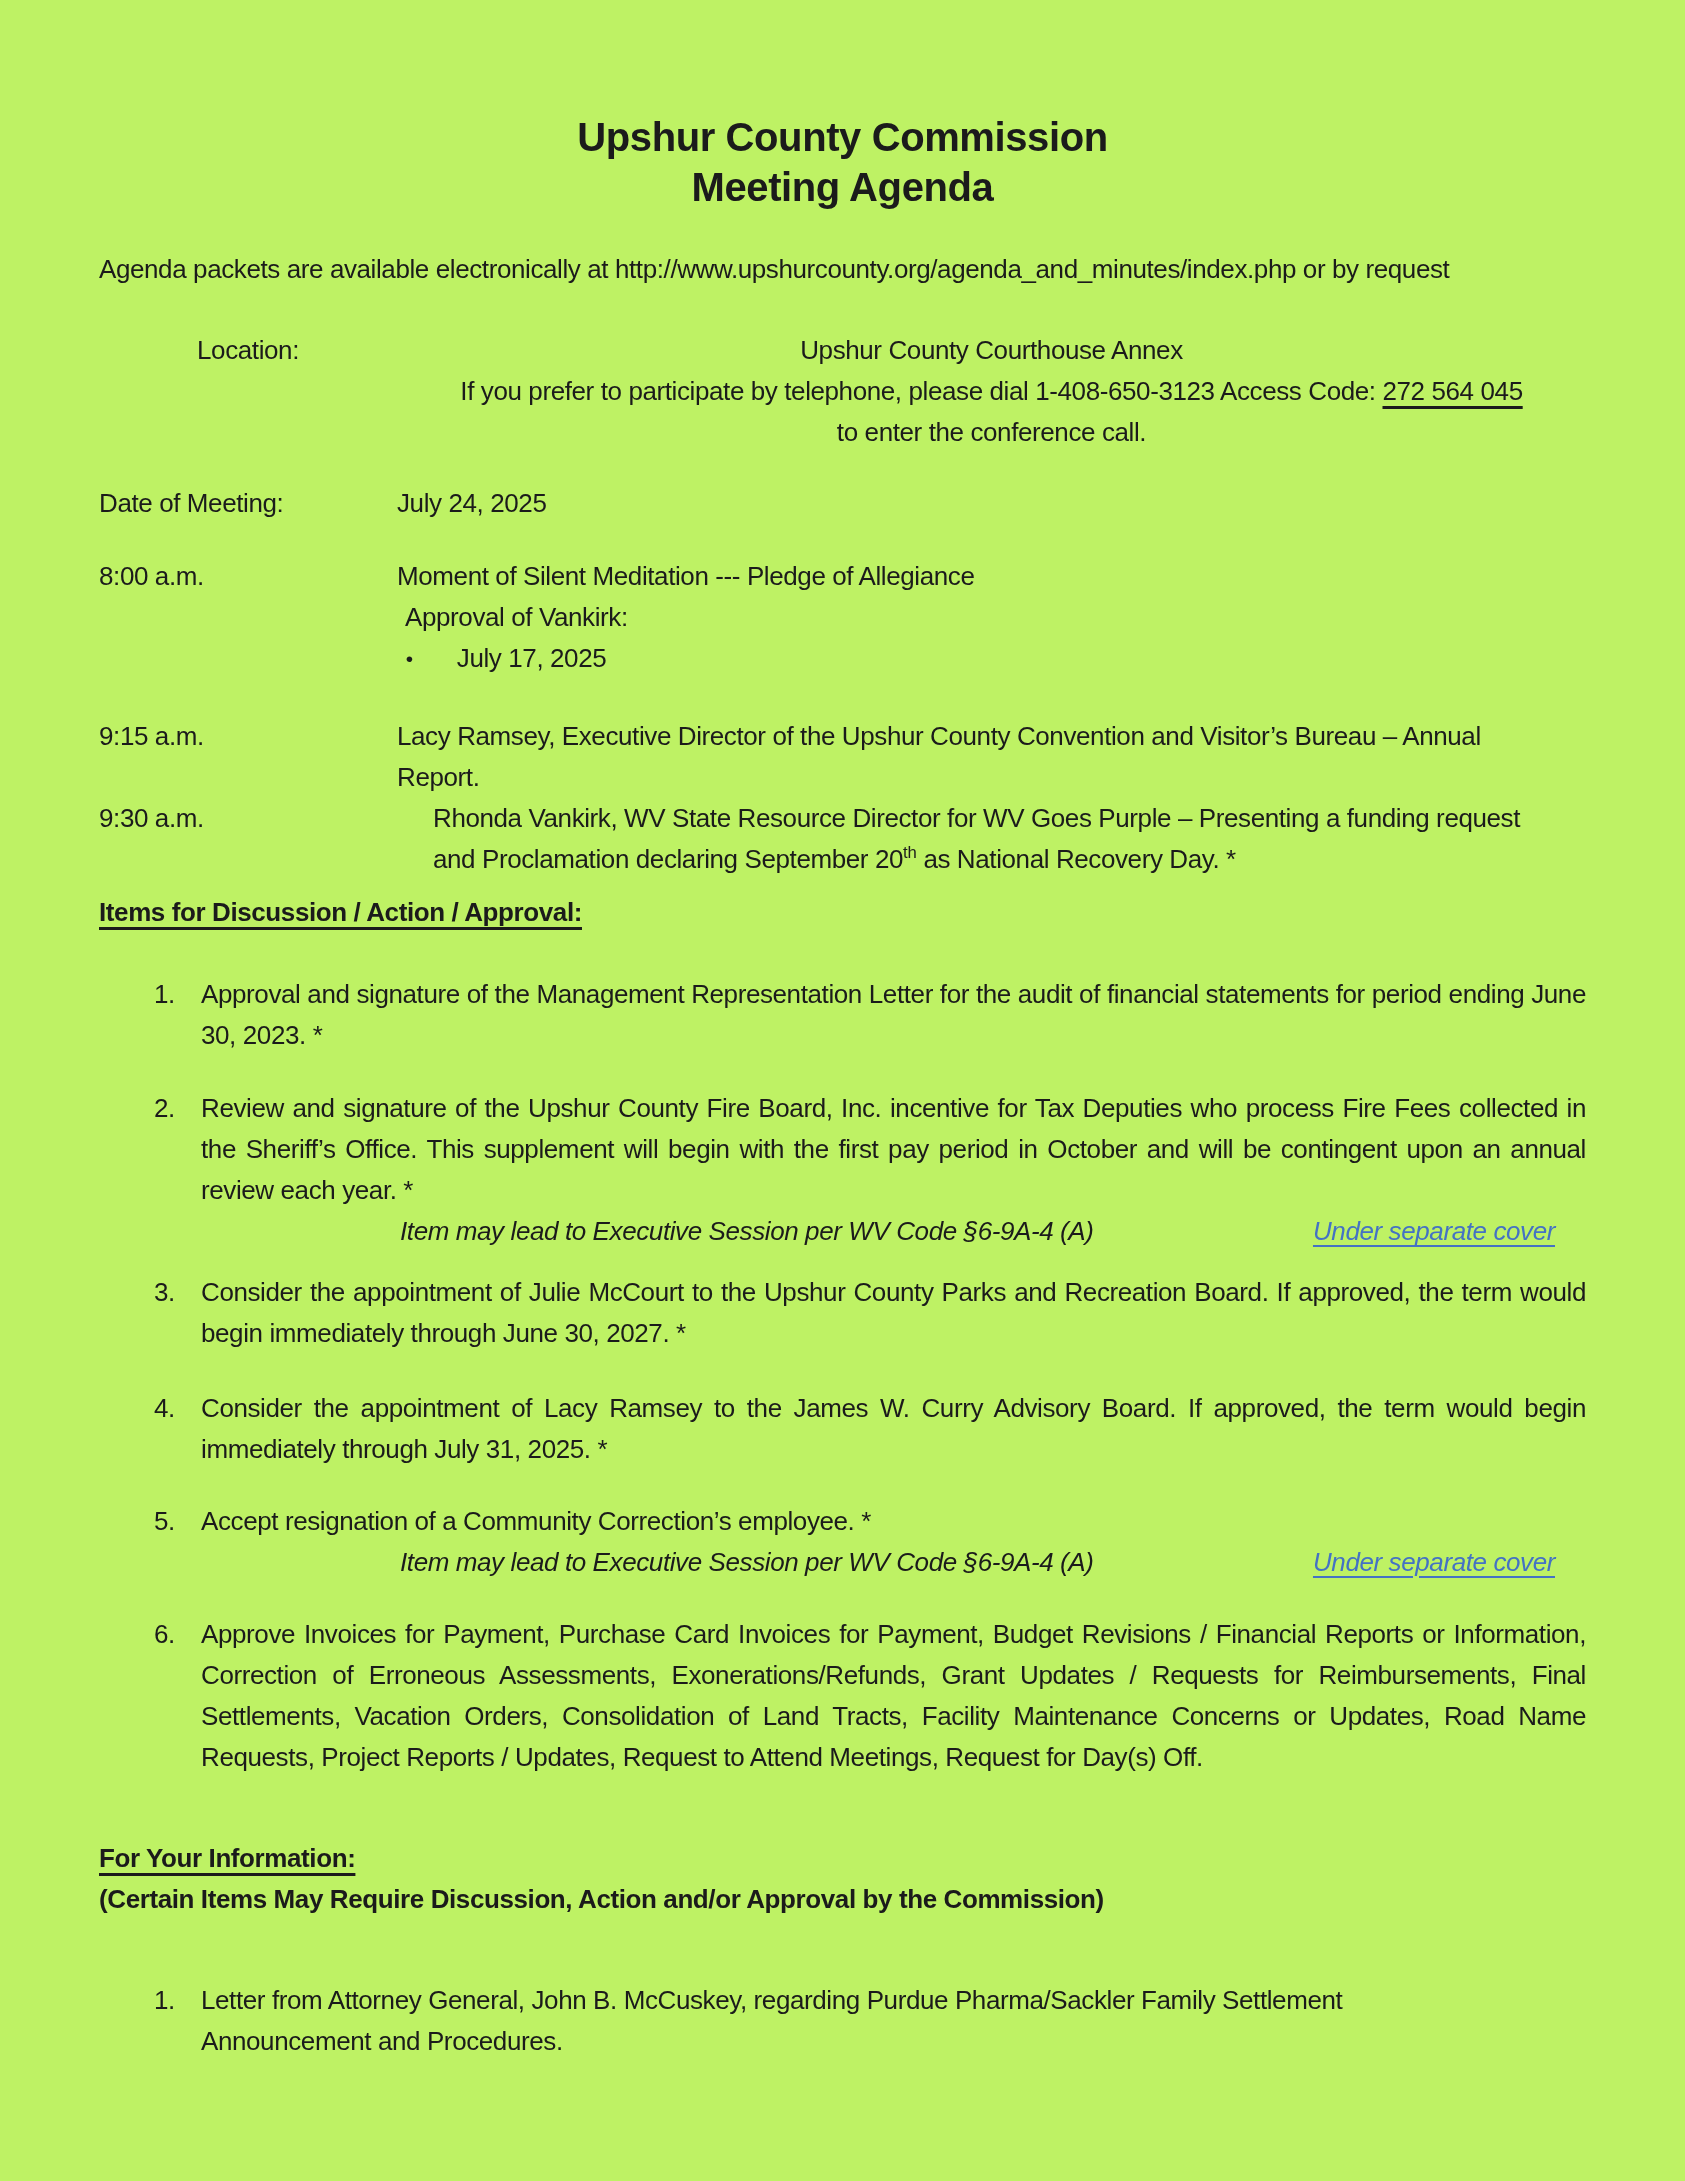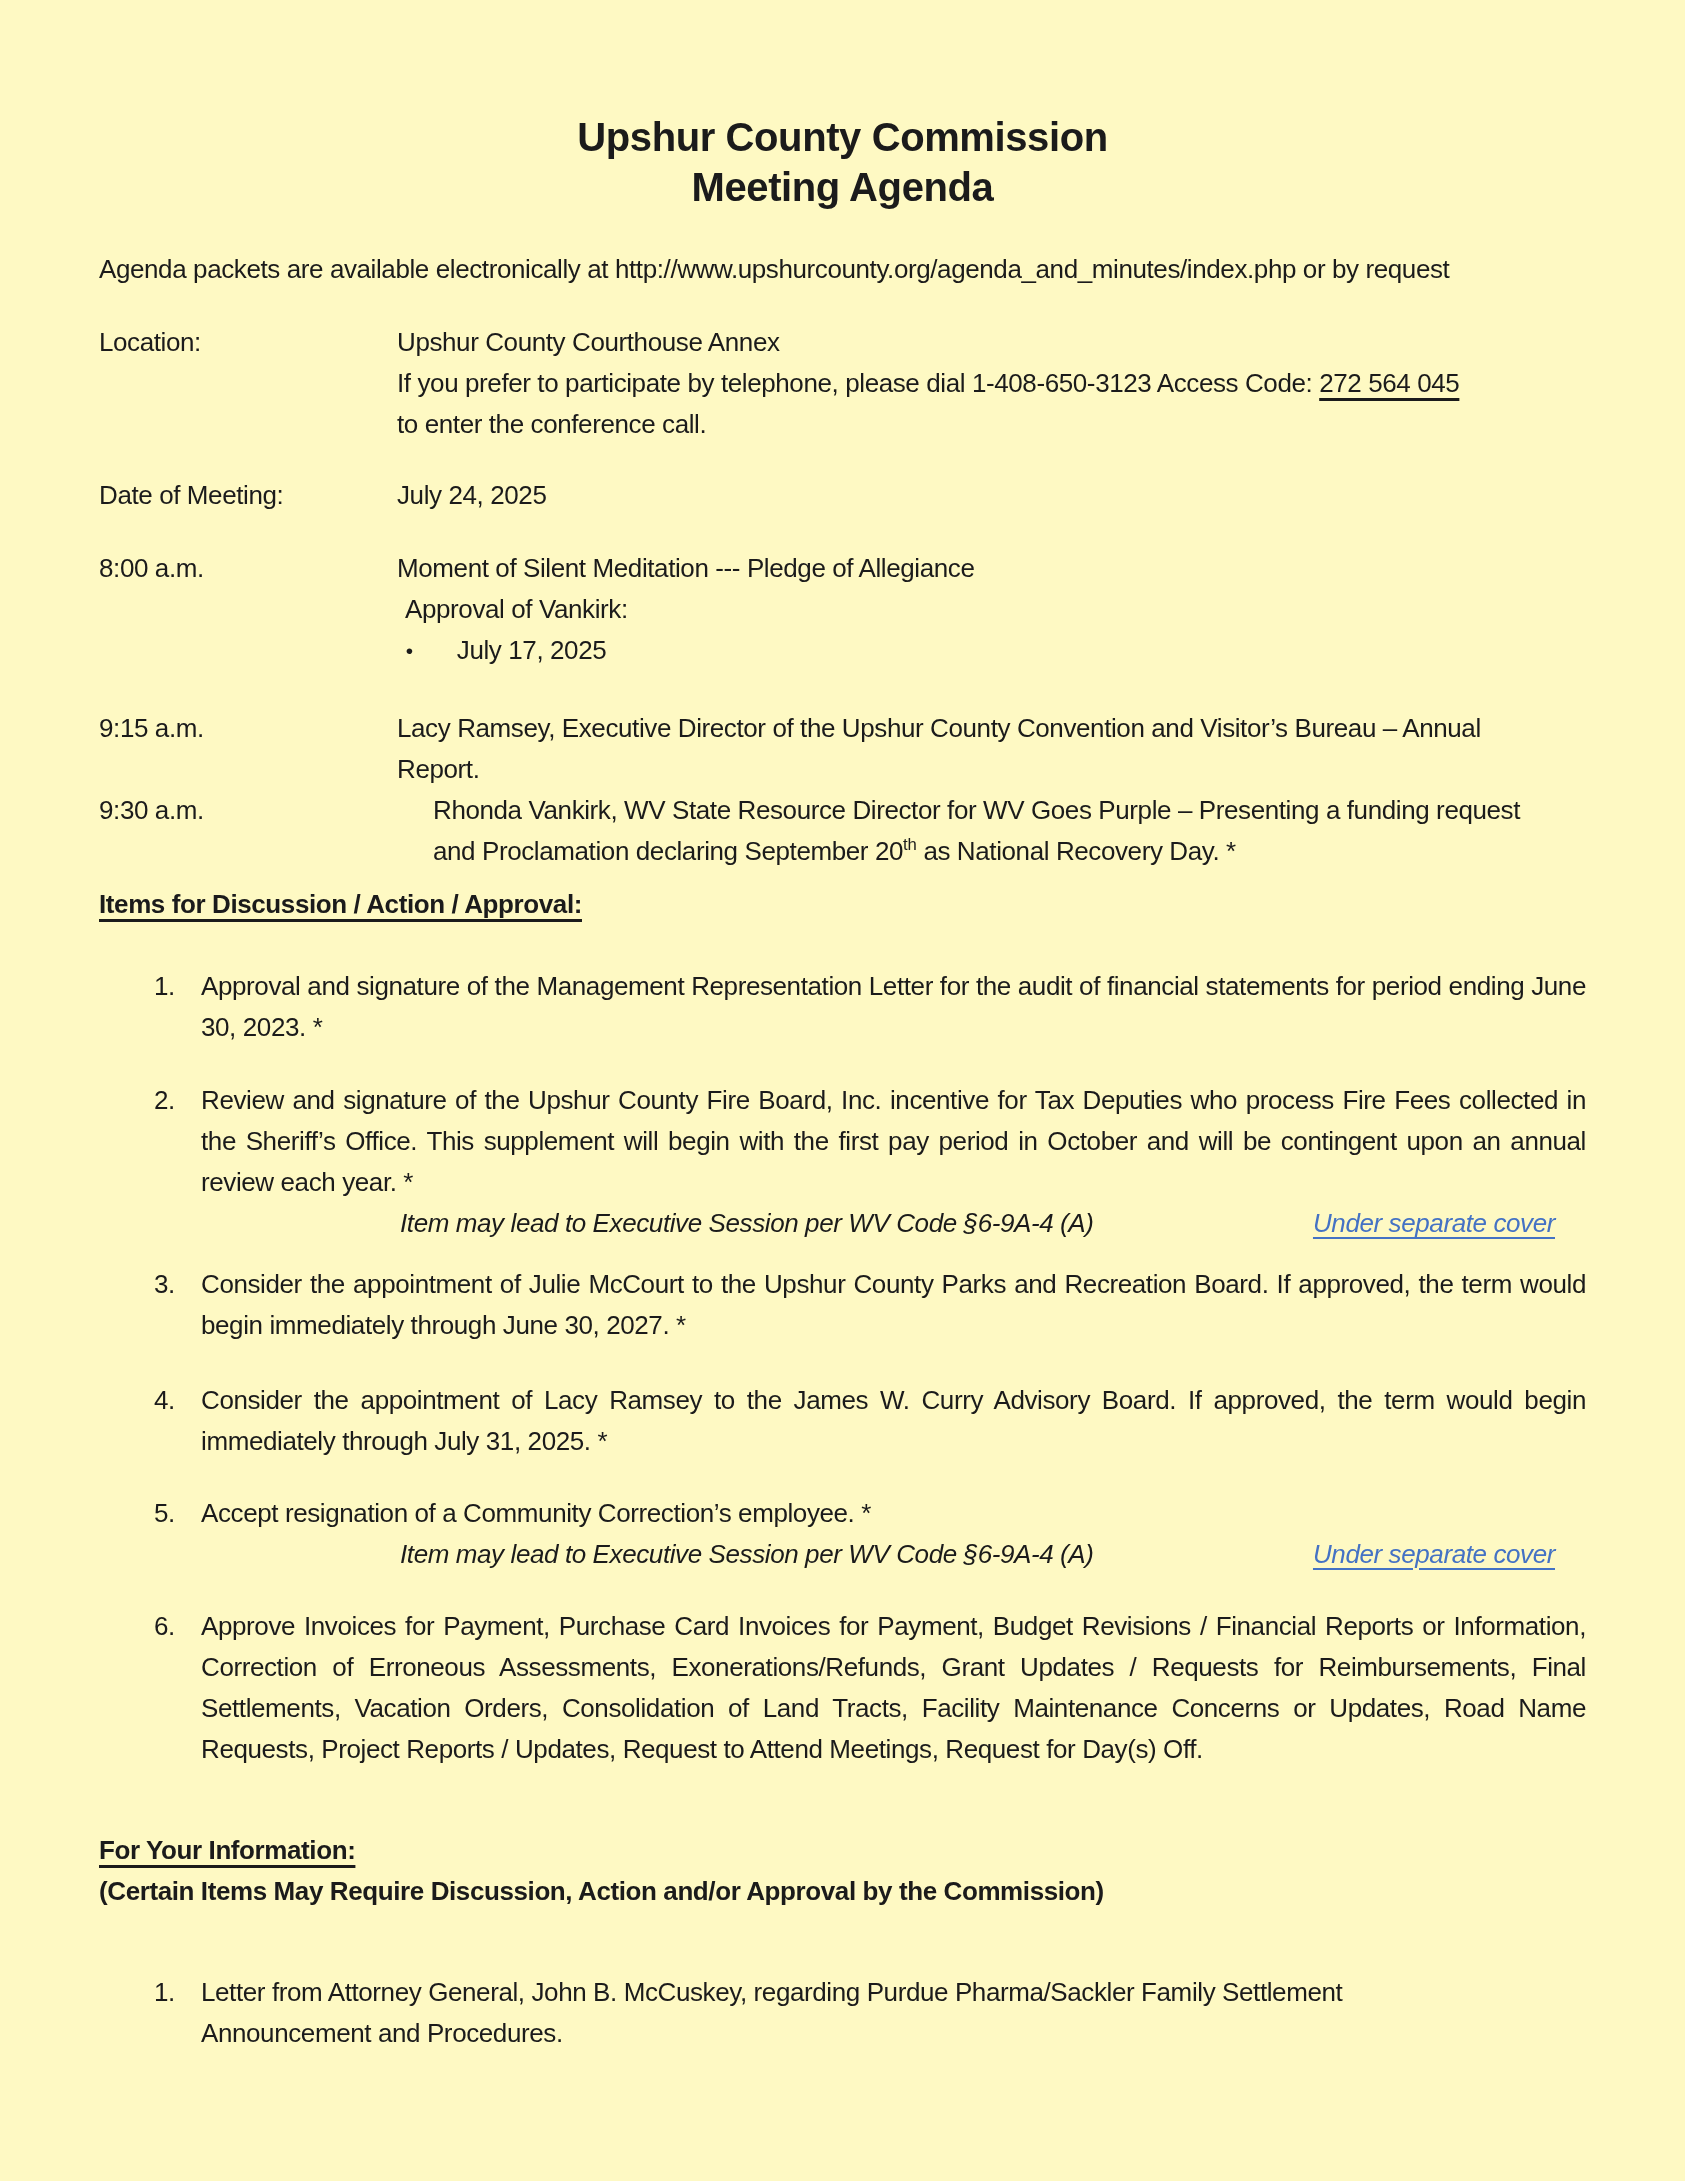--- a/index.html
+++ b/index.html
@@ -1,20 +1,20 @@
 <!DOCTYPE html>
 <html style="font-size:14px"><head>
 <meta charset="utf-8">
 <style>
   html,body{margin:0;padding:0;background:#e8e8e8;}
   .page{
     position:relative;
     width:1685px;height:2181px;
     margin:0 auto;
-    background:#fef9c3;
+    background:#bef264;
     color:#1b1b1b;
     font-family:"Liberation Sans", sans-serif;
     font-size:26px;
     letter-spacing:-0.4px;
     line-height:41px;
     box-sizing:border-box;
     padding:112px 99px 0 99px;
     overflow:hidden;
   }
   .title{
@@ -22,21 +22,21 @@
     font-size:40px;
     line-height:50px;
     font-weight:700;
     letter-spacing:-0.4px;
   }
   .intro{margin-top:37px;}
   .block-line{display:block;}
   .sched-row{display:flex;align-items:flex-start;}
   .sched-label{width:298px;flex:0 0 298px;}
   .sched-content{flex:1 1 auto;}
-  .mt-location{margin-top:32px;}
+  .mt-location{margin-top:40px;text-align:center;}
   .mt-date{margin-top:30px;}
   .mt-900{margin-top:32px;}
   .mt-915{margin-top:37px;}
   .mt-930{margin-top:0;gap:36px;}
   .indent-sm{padding-left:8px;}
   .bullet-line{display:flex;align-items:flex-start;padding-left:8.8px;}
   .bullet-glyph{width:51px;flex:0 0 51px;font-size:21px;}
   .underline-code{
     text-decoration:underline;
     text-decoration-thickness:2.6px;

